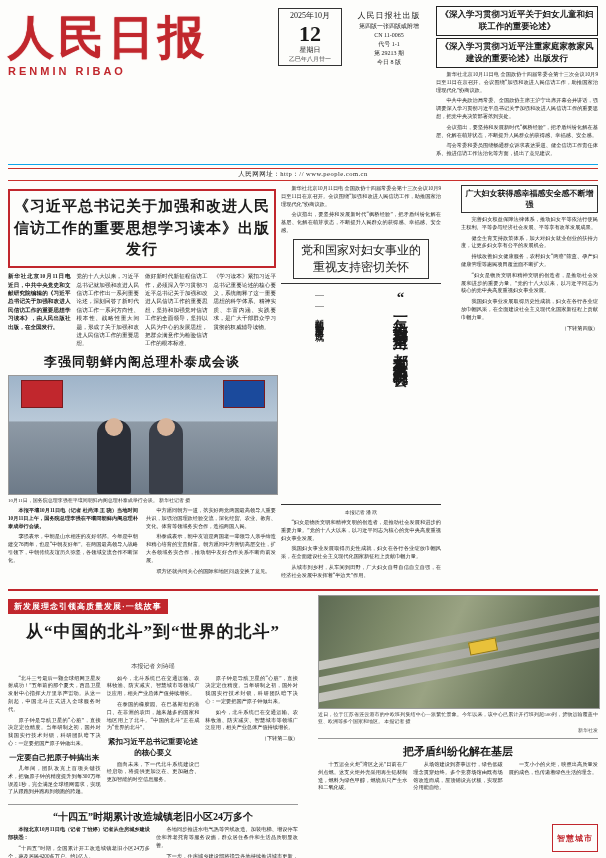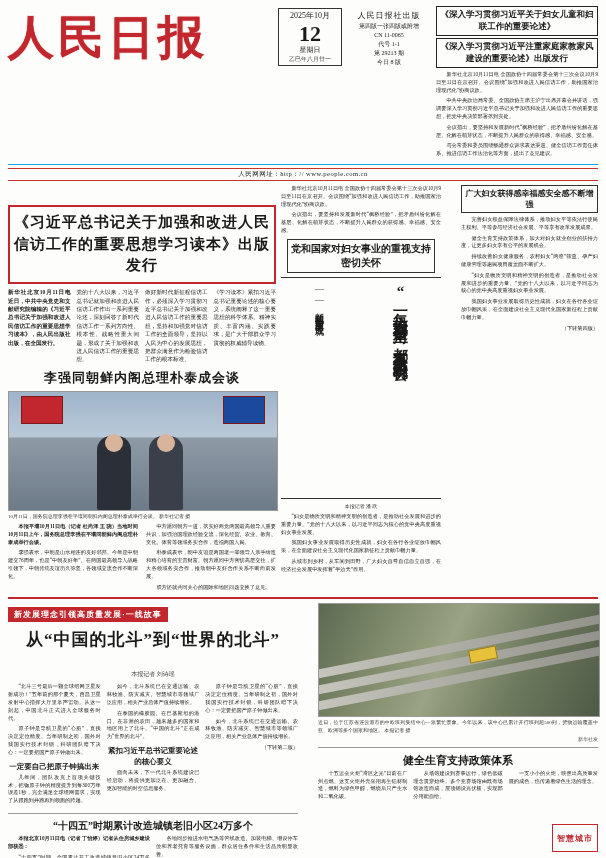--- a/index.html
+++ b/index.html
@@ -37,21 +37,21 @@
   .mh-date .w{font-size:7px;}
   .mh-date .l{font-size:6px;color:#444;}
   .mh-info{flex:0 0 86px;width:86px;font-size:6px;line-height:1.5;text-align:center;padding-top:4px;color:#222;}
   .mh-info .big{font-size:8px;letter-spacing:1px;}
   .mh-head-right{flex:1;padding-left:4px;}
   .hr-banner{border:1px solid #222;font-size:8.5px;padding:2px 3px;margin-bottom:2px;text-align:center;font-weight:bold;}
 
   .url-bar{font-size:6.5px;letter-spacing:.5px;color:#222;border-top:1px solid #c9302c;border-bottom:1px solid #c9302c;padding:1px 0;margin-top:3px;text-align:center;}
 
   
-  .headline-box{border:2px solid #c1272d;margin-top:20px;padding:5px 4px;text-align:center;}
+  .headline-box{border:2px solid #c1272d;margin-top:4px;padding:5px 4px;text-align:center;}
   .headline-box .h1{font-size:15px;font-weight:bold;letter-spacing:1px;line-height:1.45;}
 
   .lead-cols{display:flex;gap:6px;margin-top:4px;font-size:5.6px;line-height:1.5;text-align:justify;}
   .lead-cols .c{flex:1;}
   .lead-lead{font-weight:bold;}
 
   
   .tiny{font-size:5.2px;line-height:1.5;text-align:justify;color:#222;}
   .tiny p{margin:0 0 3px 0;text-indent:2em;}
 
@@ -82,21 +82,21 @@
   
   .vhead{
     writing-mode:vertical-rl;
     text-orientation:upright;
     font-size:15px;font-weight:bold;letter-spacing:2px;
     height:210px;margin:0 auto;
   }
   .vhead.sub{font-size:9px;font-weight:normal;letter-spacing:1px;height:150px;}
   .vwrap{display:flex;justify-content:center;gap:2px;border-top:1px solid #333;border-bottom:1px solid #333;padding:5px 0;margin:4px 0;}
 
-  .boxhead{border:1px solid #333;text-align:center;font-size:10px;font-weight:bold;padding:2px;margin:4px 6px 3px;}
+  .boxhead{border:1px solid #333;text-align:center;font-size:12px;font-weight:normal;padding:2px;margin:4px 12px 3px;}
 
   
   .divider{border-top:2px solid #c1272d;margin:6px 0 4px;}
   .tag{
     display:inline-block;background:#c1272d;color:#fff;font-size:8px;font-weight:bold;padding:2px 6px;letter-spacing:1px;
   }
   .lower{display:flex;gap:20px;margin-top:4px;}
   .lo-left{flex:0 0 290px;width:290px;}
   .lo-right{flex:1;}
   .big-title{font-size:17px;font-weight:bold;text-align:center;letter-spacing:1px;margin:6px 0 19px;}
@@ -128,20 +128,21 @@
   .credit{font-size:5px;text-align:right;color:#555;margin-top:2px;}
 </style>
 </head>
 <body>
 
 <div class="page">
 
   <div class="masthead">
     <div class="mh-left">
       <div class="logo">人民日报</div>
+      <div class="logo-pinyin">RENMIN RIBAO</div>
     </div>
 
     <div class="mh-date">
       <div class="y">2025年10月</div>
       <div class="d">12</div>
       <div class="w">星期日</div>
       <div class="l">乙巳年八月廿一</div>
     </div>
 
     <div class="mh-info">
@@ -299,21 +300,21 @@
         <div class="rail"></div>
         <div class="rail"></div>
         <div class="rail"></div>
         <div class="truck"></div>
       </div>
       <div class="cap">近日，位于江苏省连云港市的中欧班列集结中心一派繁忙景象。今年以来，该中心已累计开行班列超500列，货物运输覆盖中亚、欧洲等多个国家和地区。 本报记者 摄</div>
       <div class="credit">新华社发</div>
 
       <div class="hr-thin"></div>
 
-      <div class="mini-h" style="font-size:11px;">健全生育支持政策体系</div>
+      <div class="mini-h" style="font-size:11px;">把矛盾纠纷化解在基层</div>
       <div class="three">
         <div class="c tiny">
           <p>十五运会火炬“湾区之光”日前在广州点燃。这支火炬外壳采用再生铝材制造，燃料为绿色甲醇，燃烧后只产生水和二氧化碳。</p>
         </div>
         <div class="c tiny">
           <p>从场馆建设到赛事运行，绿色低碳理念贯穿始终。多个竞赛场馆由既有场馆改造而成，屋顶铺设光伏板，实现部分用能自给。</p>
         </div>
         <div class="c tiny">
           <p>一支小小的火炬，映照出高质量发展的成色，也传递着绿色生活的理念。</p>
         </div>

